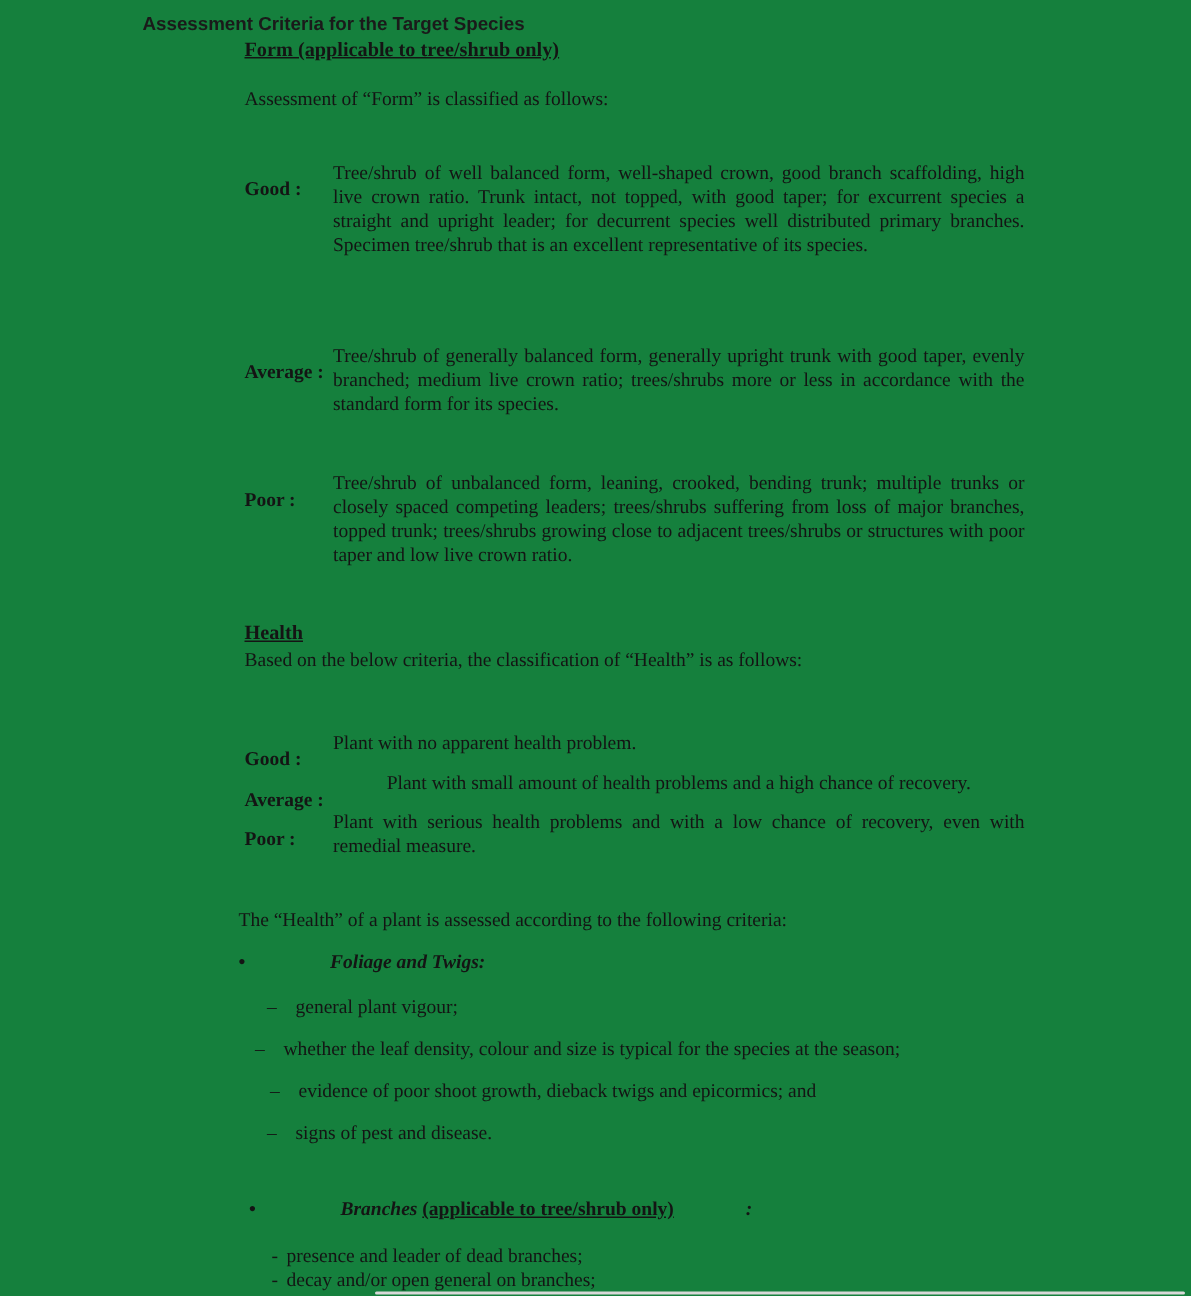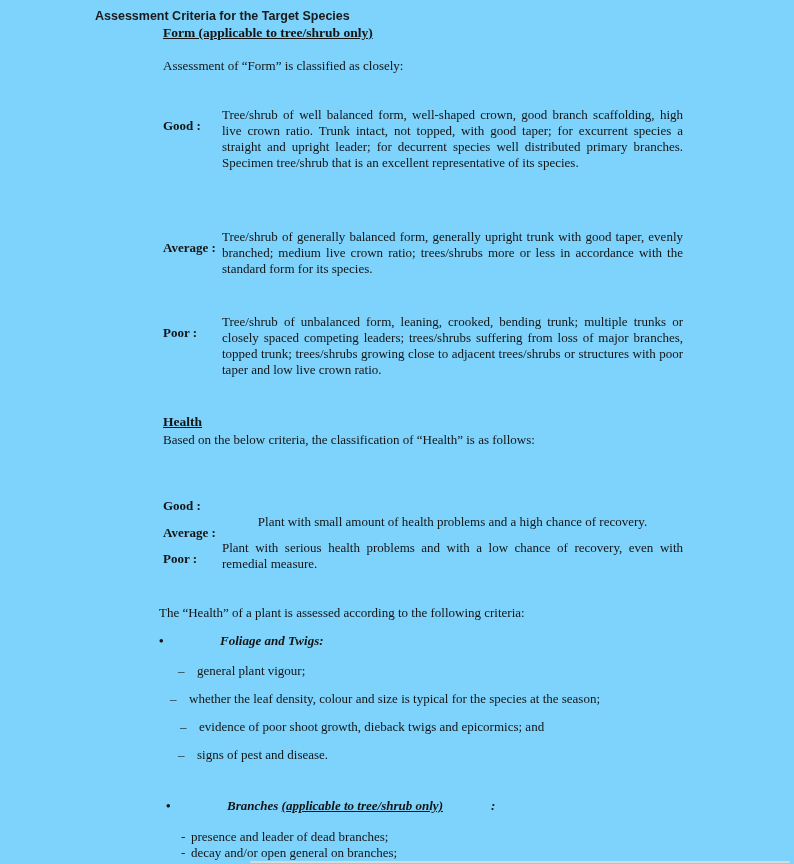--- a/index.html
+++ b/index.html
@@ -8,21 +8,21 @@
     width: 794px;
     height: 864px;
     position: relative;
     font-family: "Liberation Serif", serif;
     color: #141414;
     overflow: hidden;
   }
   .page {
     position: absolute;
     inset: 0;
-    background: #7dd3fc;
+    background: #15803d;
   }
   .abs { position: absolute; }
 
   .doc-title {
     left: 95px; top: 9px;
     font-family: "Liberation Sans", sans-serif;
     font-weight: bold;
     font-size: 12.5px;
     color: #1a1a1a;
     white-space: nowrap;
@@ -58,21 +58,21 @@
     font-size: 13px;
     line-height: 16px;
     white-space: nowrap;
   }
   .bullet-glyph {
     font-weight: bold;
     display: inline-block;
     width: 13px;
   }
   .bh-bolditalic { font-weight: bold; font-style: italic; margin-left: 48px; }
-  .bh-boldunderline { font-weight: bold; text-decoration: underline; font-style: italic; }
+  .bh-boldunderline { font-weight: bold; text-decoration: underline; }
   .dash-item {
     display: flex;
     font-size: 13px;
     line-height: 16px;
     white-space: nowrap;
   }
   .dash-item .dash { flex: 0 0 19px; }
   .dash-item.tight .dash { flex: 0 0 10px; }
   .scan-artifact {
     left: 250px; top: 861px;
@@ -82,21 +82,21 @@
   }
 </style>
 </head>
 <body>
 
 <div class="page">
 
   <div class="abs doc-title">Assessment Criteria for the Target Species</div>
 
   <div class="abs sec-heading" style="left:163px; top:25px;">Form (applicable to tree/shrub only)</div>
-  <div class="abs plain-line" style="left:163px; top:58px;">Assessment of “Form” is classified as closely:</div>
+  <div class="abs plain-line" style="left:163px; top:58px;">Assessment of “Form” is classified as follows:</div>
 
   <div class="abs crit-row" style="left:163px; top:107px;">
     <div class="crit-label">Good :</div>
     <div class="crit-text">Tree/shrub of well balanced form, well-shaped crown, good branch scaffolding, high live crown ratio. Trunk intact, not topped, with good taper; for excurrent species a straight and upright leader; for decurrent species well distributed primary branches. Specimen tree/shrub that is an excellent representative of its species.</div>
   </div>
 
   <div class="abs crit-row" style="left:163px; top:229px;">
     <div class="crit-label">Average :</div>
     <div class="crit-text">Tree/shrub of generally balanced form, generally upright trunk with good taper, evenly branched; medium live crown ratio; trees/shrubs more or less in accordance with the standard form for its species.</div>
   </div>
@@ -104,20 +104,21 @@
   <div class="abs crit-row" style="left:163px; top:314px;">
     <div class="crit-label">Poor :</div>
     <div class="crit-text">Tree/shrub of unbalanced form, leaning, crooked, bending trunk; multiple trunks or closely spaced competing leaders; trees/shrubs suffering from loss of major branches, topped trunk; trees/shrubs growing close to adjacent trees/shrubs or structures with poor taper and low live crown ratio.</div>
   </div>
 
   <div class="abs sec-heading" style="left:163px; top:414px;">Health</div>
   <div class="abs plain-line" style="left:163px; top:432px;">Based on the below criteria, the classification of “Health” is as follows:</div>
 
   <div class="abs crit-row" style="left:163px; top:487px;">
     <div class="crit-label">Good :</div>
+    <div class="crit-text" style="text-align:left;">Plant with no apparent health problem.</div>
   </div>
 
   <div class="abs crit-row" style="left:163px; top:514px;">
     <div class="crit-label">Average :</div>
     <div class="crit-text" style="text-align:center;">Plant with small amount of health problems and a high chance of recovery.</div>
   </div>
 
   <div class="abs crit-row" style="left:163px; top:540px;">
     <div class="crit-label">Poor :</div>
     <div class="crit-text">Plant with serious health problems and with a low chance of recovery, even with remedial measure.</div>

